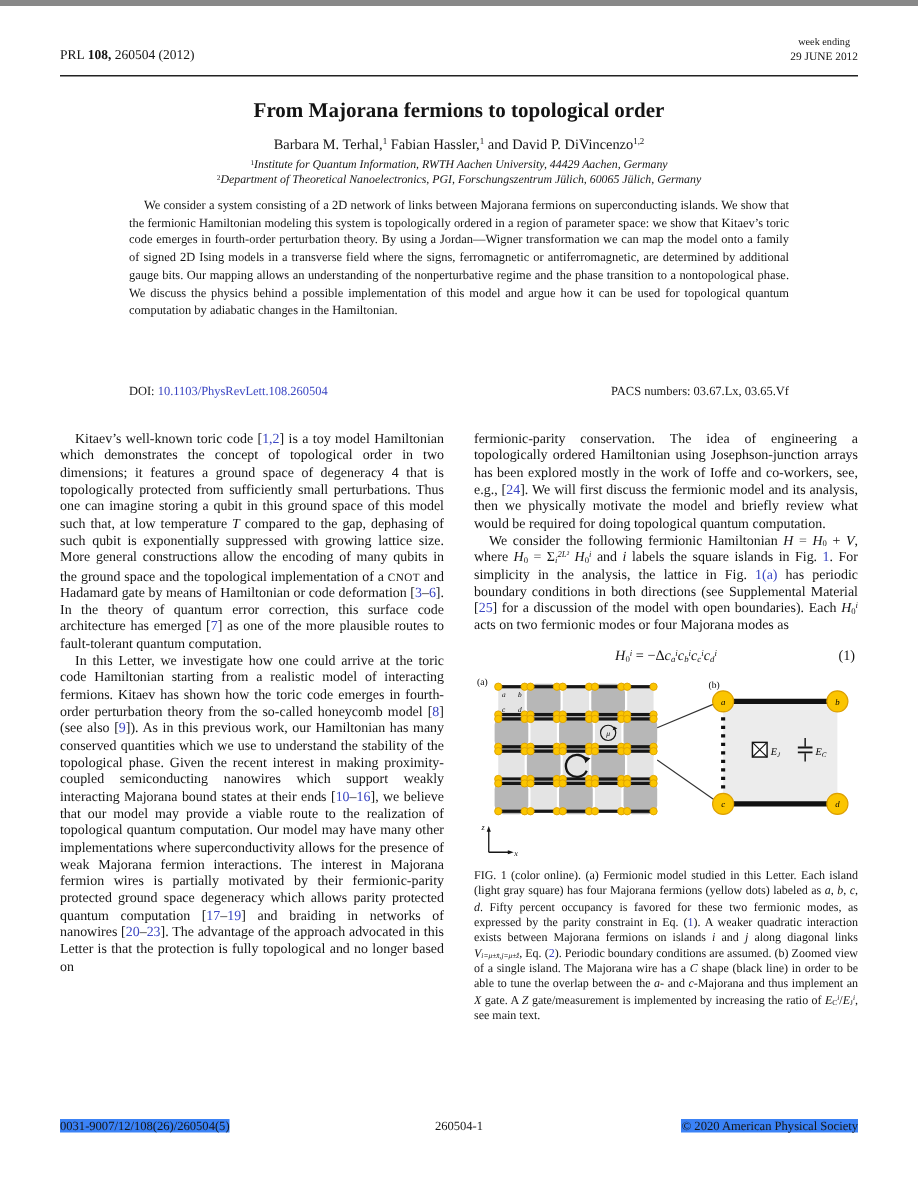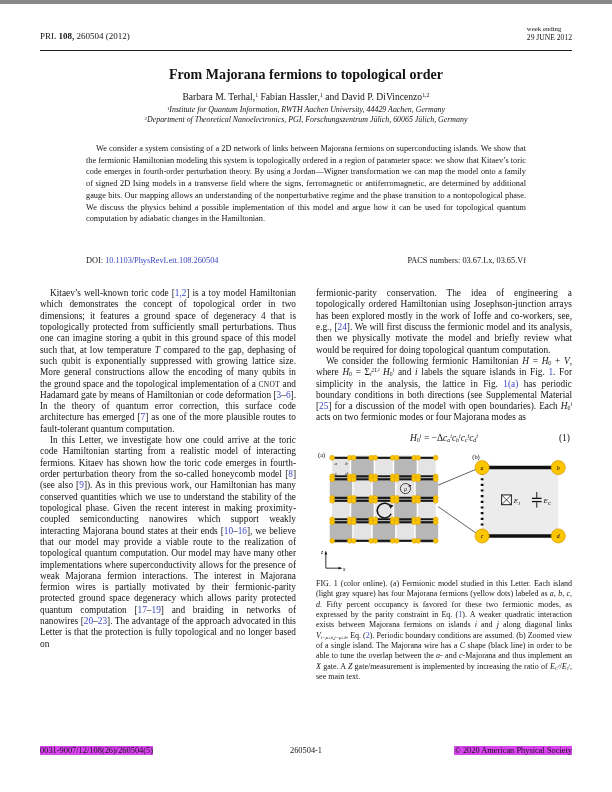--- a/index.html
+++ b/index.html
@@ -2,51 +2,51 @@
 <html style="--link: #3a45c3; --island_dark: #b7b7b7; --island_light: #e4e4e4; --island_light2: #ececec; --majorana: #fbc500; --majorana_edge: #dc9f00;"><head>
 <meta charset="utf-8">
 <style>
   html,body{margin:0;padding:0;}
   body{font-family:"Liberation Serif","DejaVu Serif",serif;color:#141414;background:#888;}
   .page{position:relative;width:612px;height:792px;background:#ffffff;overflow:hidden;margin:4px auto;}
 
   
   .hdr-left{position:absolute;top:27px;left:40px;font-size:9px;}
   .hdr-center{position:absolute;top:26px;left:0;right:0;text-align:center;font-size:10.5px;font-weight:bold;letter-spacing:2.4px;word-spacing:7px;}
-  .hdr-right{position:absolute;top:20px;right:40px;text-align:left;line-height:9px;}
+  .hdr-right{position:absolute;top:20px;right:40px;text-align:center;line-height:9px;}
   .hdr-right .we1{font-size:6.8px;}
   .hdr-right .we2{font-size:7.6px;}
   .hdr-rule{position:absolute;top:46px;left:40px;right:40px;border-top:0.9px solid #222;}
 
   .title{position:absolute;top:63px;left:0;right:0;text-align:center;font-size:14px;font-weight:bold;}
   .authors{position:absolute;top:87px;left:0;right:0;text-align:center;font-size:9.6px;}
   .affil1{position:absolute;top:101px;left:0;right:0;text-align:center;font-size:7.9px;}
   .affil2{position:absolute;top:111px;left:0;right:0;text-align:center;font-size:7.9px;}
   .received{position:absolute;top:123px;left:0;right:0;text-align:center;font-size:8.6px;}
 
-  .abstract{position:absolute;top:139px;left:86px;width:440px;font-size:8.3px;line-height:11.7px;text-align:justify;text-indent:10px;}
+  .abstract{position:absolute;top:127px;left:86px;width:440px;font-size:8.3px;line-height:11.7px;text-align:justify;text-indent:10px;}
   .doi-line{position:absolute;top:252px;left:86px;width:440px;font-size:8.3px;display:flex;justify-content:space-between;}
   .link{color:var(--link);}
 
   .col{position:absolute;top:284px;width:256px;height:456px;overflow:hidden;font-size:9.3px;line-height:11.32px;text-align:justify;}
   .col-left{left:40px;}
   .col-right{left:316px;}
   .col p{margin:0;}
   .indent{text-indent:10px;}
   .force-just{text-align-last:justify;}
 
   .equation{position:relative;margin:9px 0 6px 0;text-align:center;font-size:9.5px;}
   .eqno{position:absolute;right:2px;top:0;}
 
   .figure-svg{display:block;margin:4px 0 2px 0;}
   .fig-caption{font-size:8px;line-height:10.35px;text-align:justify;margin-top:4px;}
 
   .footer{position:absolute;top:742px;left:40px;right:40px;display:flex;justify-content:space-between;font-size:8.4px;}
   .footer .f-center{position:absolute;left:0;right:0;text-align:center;}
-  .footer .f-left,.footer .f-right{position:relative;z-index:1;background:#d946ef;}
+  .footer .f-left,.footer .f-right{position:relative;z-index:1;background:#3b82f6;}
 
   
   .seg-b{font-weight:bold;}
   .seg-i{font-style:italic;}
   .seg-sc{font-size:80%;letter-spacing:0.3px;}
   .seg-sup{font-size:62%;vertical-align:0.45em;line-height:0;}
   .seg-sub{font-size:62%;vertical-align:-0.18em;line-height:0;}
   .seg-isup{font-size:62%;vertical-align:0.45em;line-height:0;font-style:italic;}
   .seg-isub{font-size:62%;vertical-align:-0.18em;line-height:0;font-style:italic;}
   .seg-cite{color:var(--link);}

